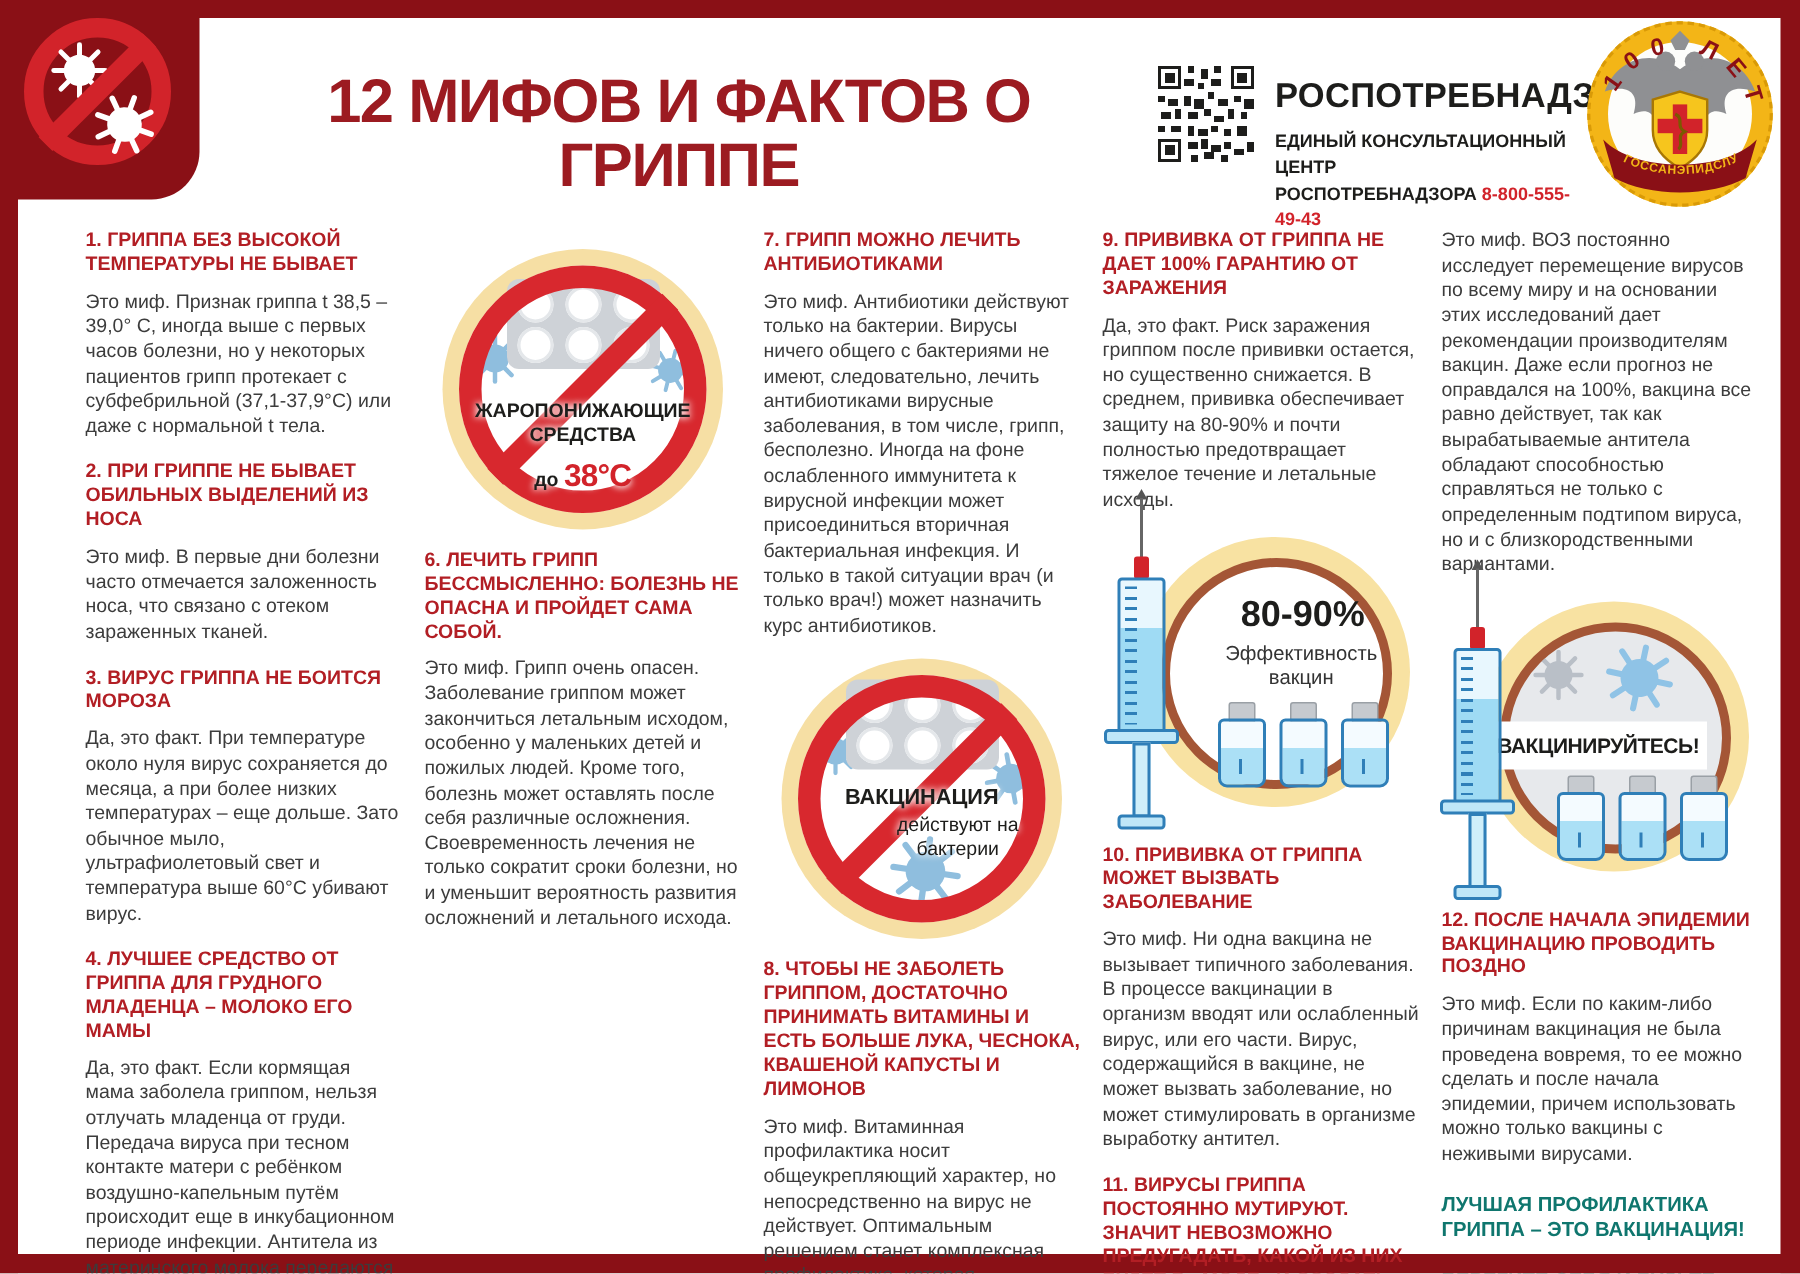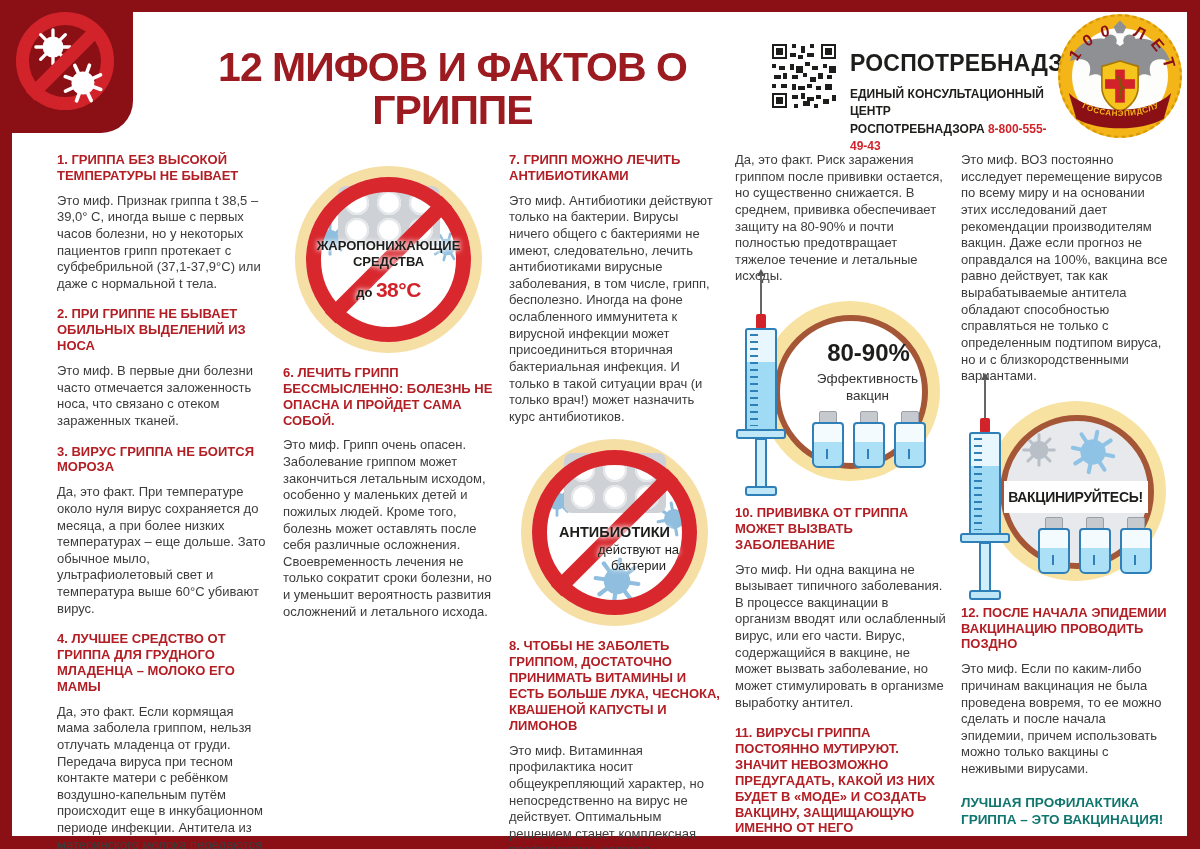--- a/index.html
+++ b/index.html
@@ -58,21 +58,21 @@
   .bp-temp .pref{font-size:13px;color:#1d1d1b;}
   .bp-temp .val{font-size:21px;color:#d2232a;letter-spacing:-0.5px;}
 
   
   .badge-syr{position:relative;width:202px;height:196px;margin:6px auto 10px auto;}
   .bs-disc{position:absolute;left:20px;top:2px;width:180px;height:180px;border-radius:50%;background:#f8e2a2;}
   .bs-ring{position:absolute;left:34px;top:16px;width:142px;height:142px;border:6px solid #a45636;border-radius:50%;background:#ffffff;}
   .bs-ring.gray{background:#e7e9ec;overflow:hidden;}
   .bs-value{position:absolute;left:64px;top:40px;width:130px;text-align:center;font-size:24px;font-weight:700;color:#1d1d1b;z-index:4;}
   .bs-label{position:absolute;left:58px;top:72px;width:140px;text-align:center;font-size:13.5px;color:#333;line-height:1.25;z-index:4;}
-  .bs-band{position:absolute;left:38px;top:82px;width:144px;height:32px;background:#ffffff;z-index:4;
+  .bs-band{position:absolute;left:28px;top:82px;width:144px;height:32px;background:#ffffff;z-index:4;
     display:flex;align-items:center;justify-content:center;font-size:14px;font-weight:700;color:#1d1d1b;letter-spacing:-0.3px;}
   .bs-vials{position:absolute;left:72px;top:112px;display:flex;gap:9px;z-index:4;}
   .bs-vials.lower{top:118px;}
 
   .vial{position:relative;width:32px;height:58px;}
   .vial-cap{position:absolute;left:7px;top:0;width:16px;height:12px;background:#c6cacf;border:1px solid #9aa0a6;border-radius:2px;}
   .vial-body{position:absolute;left:0;top:11px;width:28px;height:42px;border:2px solid #2f7fb8;border-radius:4px 4px 6px 6px;
     background:linear-gradient(to bottom,#f4fbff 0 42%,#abe0f6 42% 100%);}
   .vial-mark{position:absolute;left:14px;top:38px;width:2px;height:10px;background:#2f7fb8;}
 
@@ -262,21 +262,21 @@
         <div class="blister" style="top:20px">
           <div class="pill"></div>
             <div class="pill"></div>
             <div class="pill"></div>
           <div class="pill"></div>
             <div class="pill"></div>
             <div class="pill"></div>
         </div>
         <div class="bp-ring"></div>
         <div class="bp-bar"></div>
-        <div class="bp-text" style="top:72px">
+        <div class="bp-text" style="top:100px">
           <div class="bp-line-bold">ЖАРОПОНИЖАЮЩИЕ</div>
           <div class="bp-line-bold">СРЕДСТВА</div>
           <div class="bp-temp">
             <span class="pref">до </span><span class="val">38°С</span>
           </div>
         </div>
       </div>
 
       <div class="item">
         <h3 class="item-title">6. ЛЕЧИТЬ ГРИПП БЕССМЫСЛЕННО: БОЛЕЗНЬ НЕ ОПАСНА И ПРОЙДЕТ САМА СОБОЙ.</h3>
@@ -312,33 +312,34 @@
           <div class="pill"></div>
             <div class="pill"></div>
             <div class="pill"></div>
           <div class="pill"></div>
             <div class="pill"></div>
             <div class="pill"></div>
         </div>
         <div class="bp-ring"></div>
         <div class="bp-bar"></div>
         <div class="bp-text" style="top:84px">
-          <div class="bp-line-bold" style="font-size:14.5px">АНТИБИОТИКИ</div>
+          <div class="bp-line-bold" style="font-size:14.5px">ВАКЦИНАЦИЯ</div>
           <div class="bp-line-reg">действуют на бактерии</div>
         </div>
       </div>
 
       <div class="item">
         <h3 class="item-title">8. ЧТОБЫ НЕ ЗАБОЛЕТЬ ГРИППОМ, ДОСТАТОЧНО ПРИНИМАТЬ ВИТАМИНЫ И ЕСТЬ БОЛЬШЕ ЛУКА, ЧЕСНОКА, КВАШЕНОЙ КАПУСТЫ И ЛИМОНОВ</h3>
         <p class="item-body">Это миф. Витаминная профилактика носит общеукрепляющий характер, но непосредственно на вирус не действует. Оптимальным решением станет комплексная профилактика, которая предусматривает вакцинацию, закаливание, здоровый образ жизни, рациональное питание.</p>
       </div>
     </div>
 
     <div class="col">
       <div class="item">
+        <h3 class="item-title">9. ПРИВИВКА ОТ ГРИППА НЕ ДАЕТ 100% ГАРАНТИЮ ОТ ЗАРАЖЕНИЯ</h3>
         <p class="item-body">Да, это факт. Риск заражения гриппом после прививки остается, но существенно снижается. В среднем, прививка обеспечивает защиту на 80-90% и почти полностью предотвращает тяжелое течение и летальные исходы.</p>
       </div>
 
       <div class="badge-syr">
         <div class="bs-disc"></div>
         <div class="bs-ring"></div>
         <div class="bs-value">80-90%</div>
         <div class="bs-label">
           <span>Эффективность</span><br>
           <span>вакцин</span>

